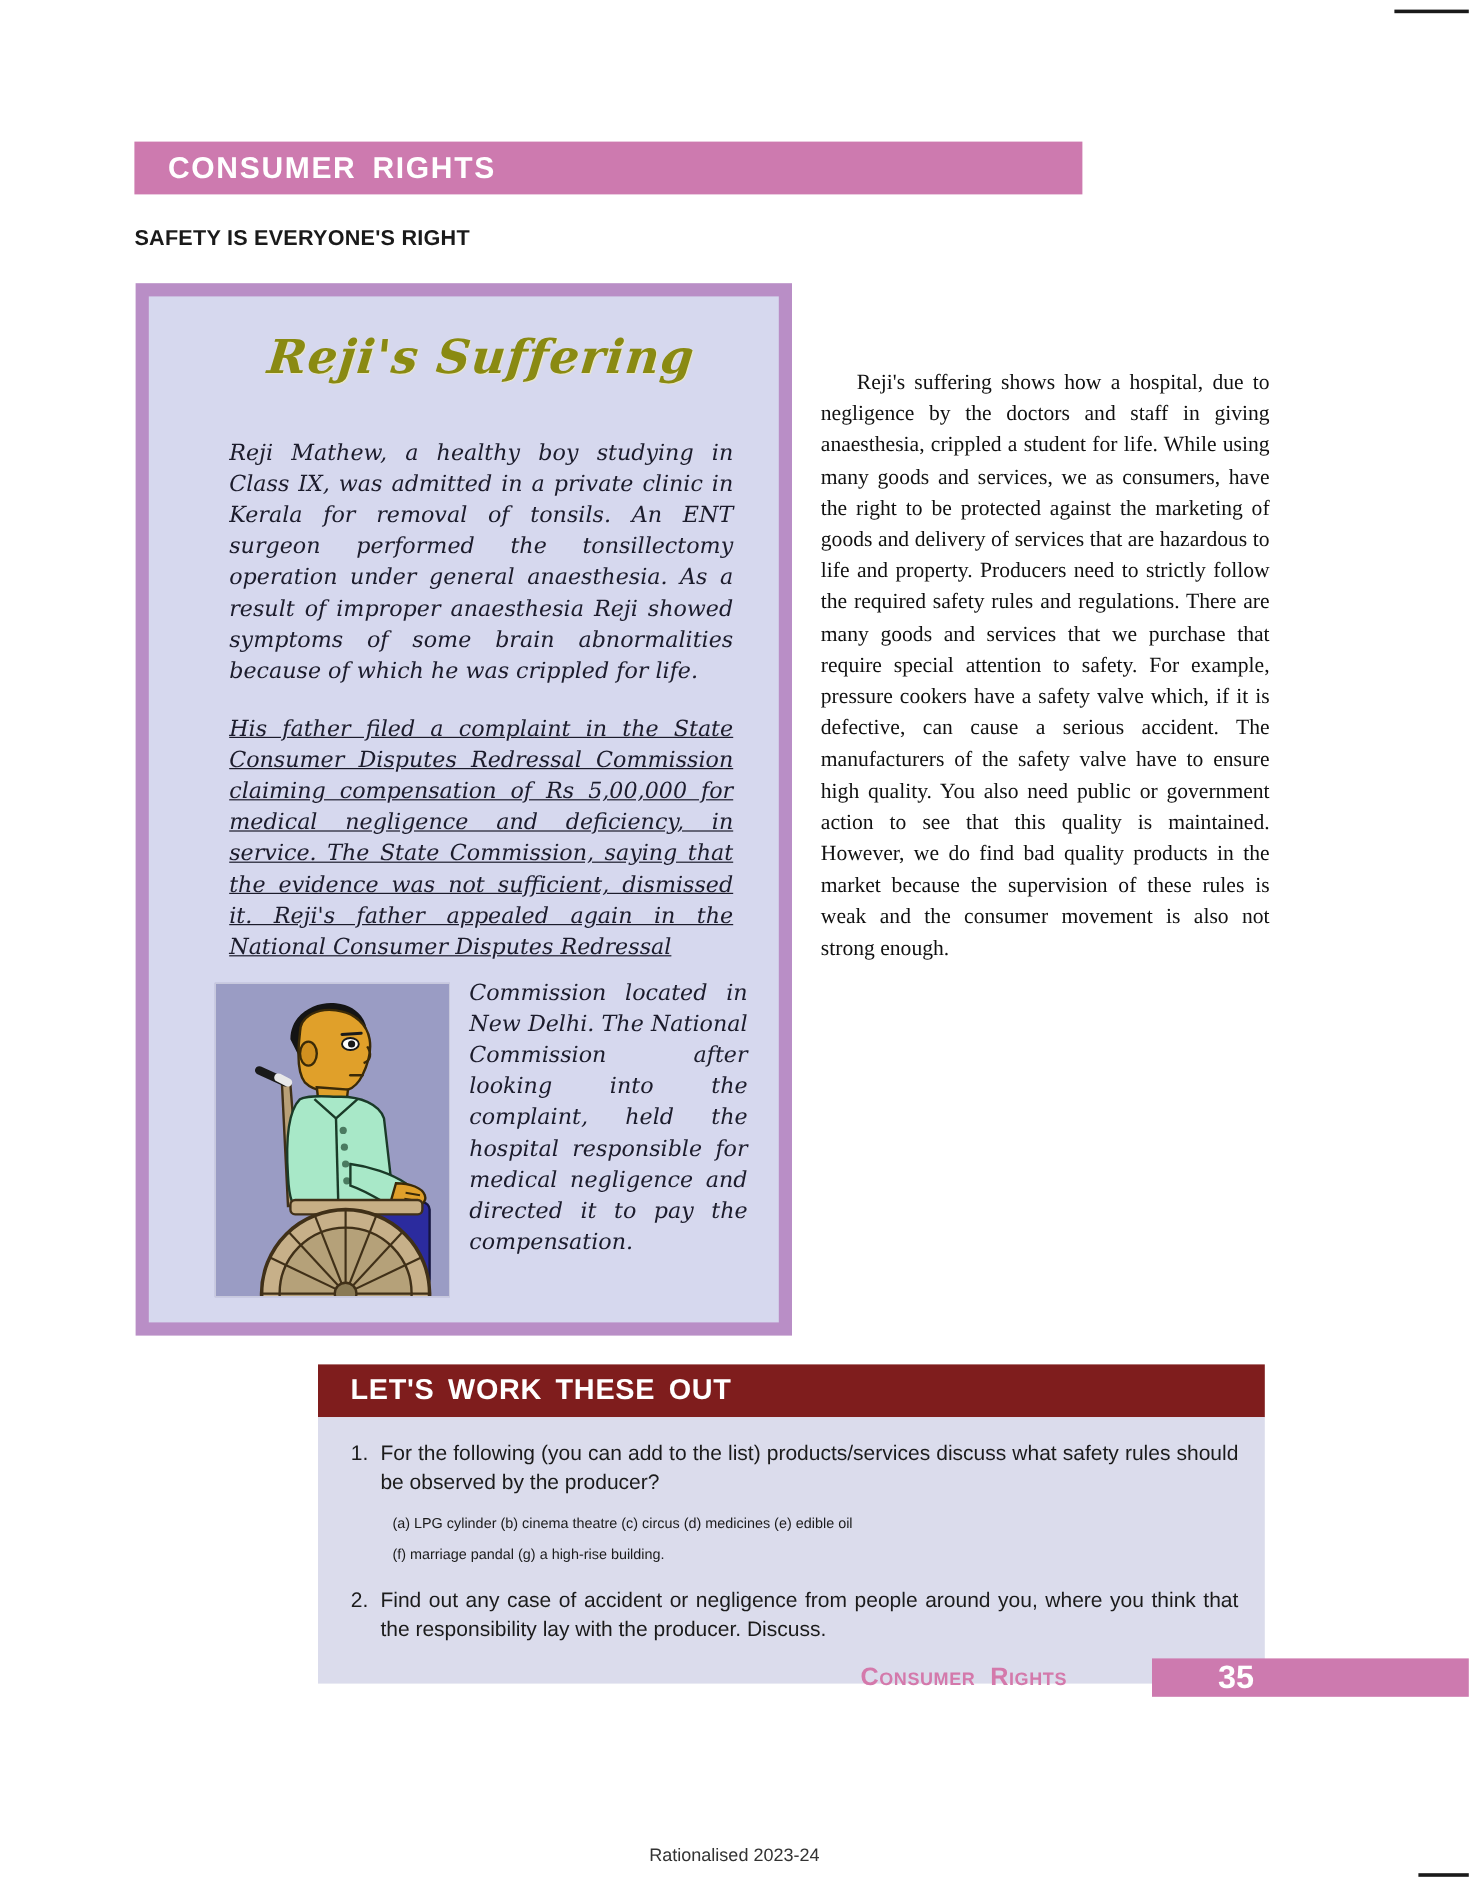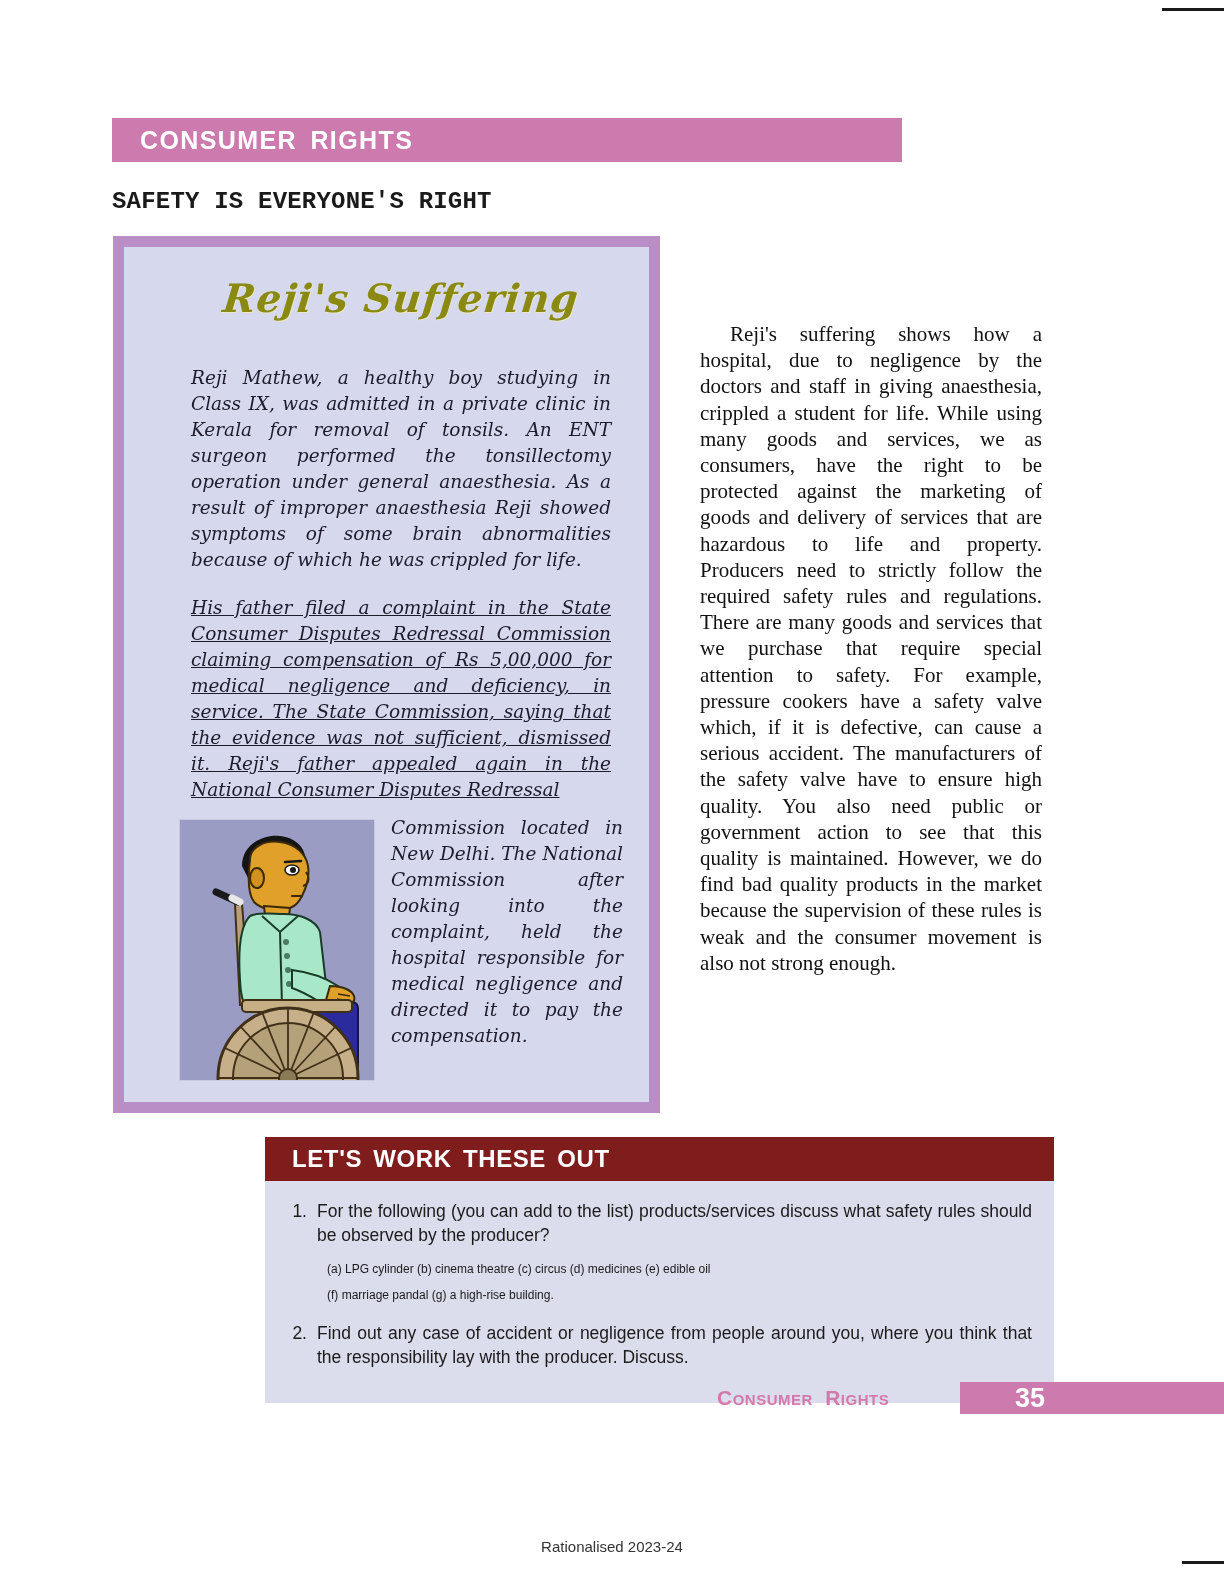--- a/index.html
+++ b/index.html
@@ -52,23 +52,23 @@
     letter-spacing: 1.4px;
     padding-left: 28px;
     word-spacing: 5px;
   }
 
   
   .section-heading {
     position: absolute;
     left: 112px;
     top: 188px;
-    font-family: Liberation Mono, monospace;
-    font-weight: bold;
-    font-size: 24px;
+    font-family: Liberation Sans, sans-serif;
+    font-weight: bold;
+    font-size: 18px;
     color: #1a1a1a;
     letter-spacing: 0.2px;
   }
 
   
   .story-box {
     position: absolute;
     left: 113px;
     top: 236px;
     width: 547px;
@@ -133,25 +133,25 @@
 
   
   .right-col {
     position: absolute;
     left: 684px;
     top: 305px;
     width: 374px;
   }
   .right-col p {
     font-family: "Liberation Serif", serif;
-    font-size: 21px;
+    font-size: 18px;
     line-height: 26.2px;
     color: #111111;
     text-align: justify;
-    margin: 16px;
+    margin: 0;
     text-indent: 30px;
   }
 
   
   .lwto-box {
     position: absolute;
     left: 265px;
     top: 1137px;
     width: 789px;
   }

